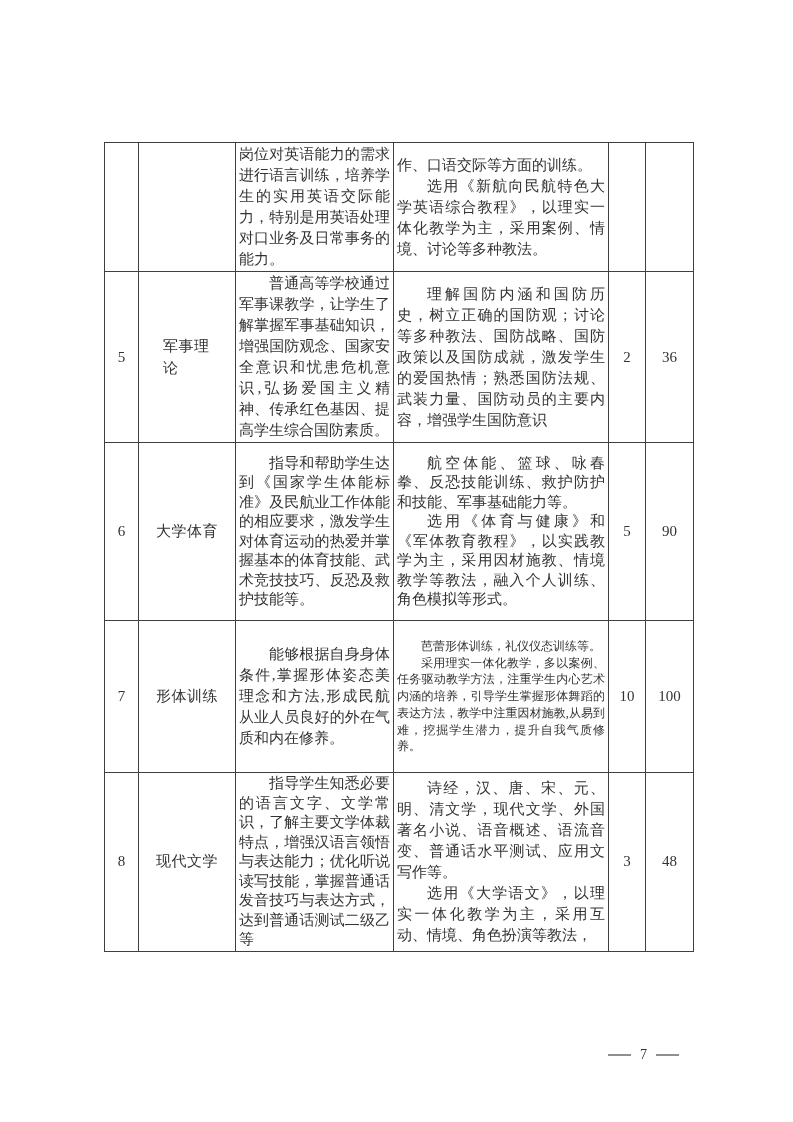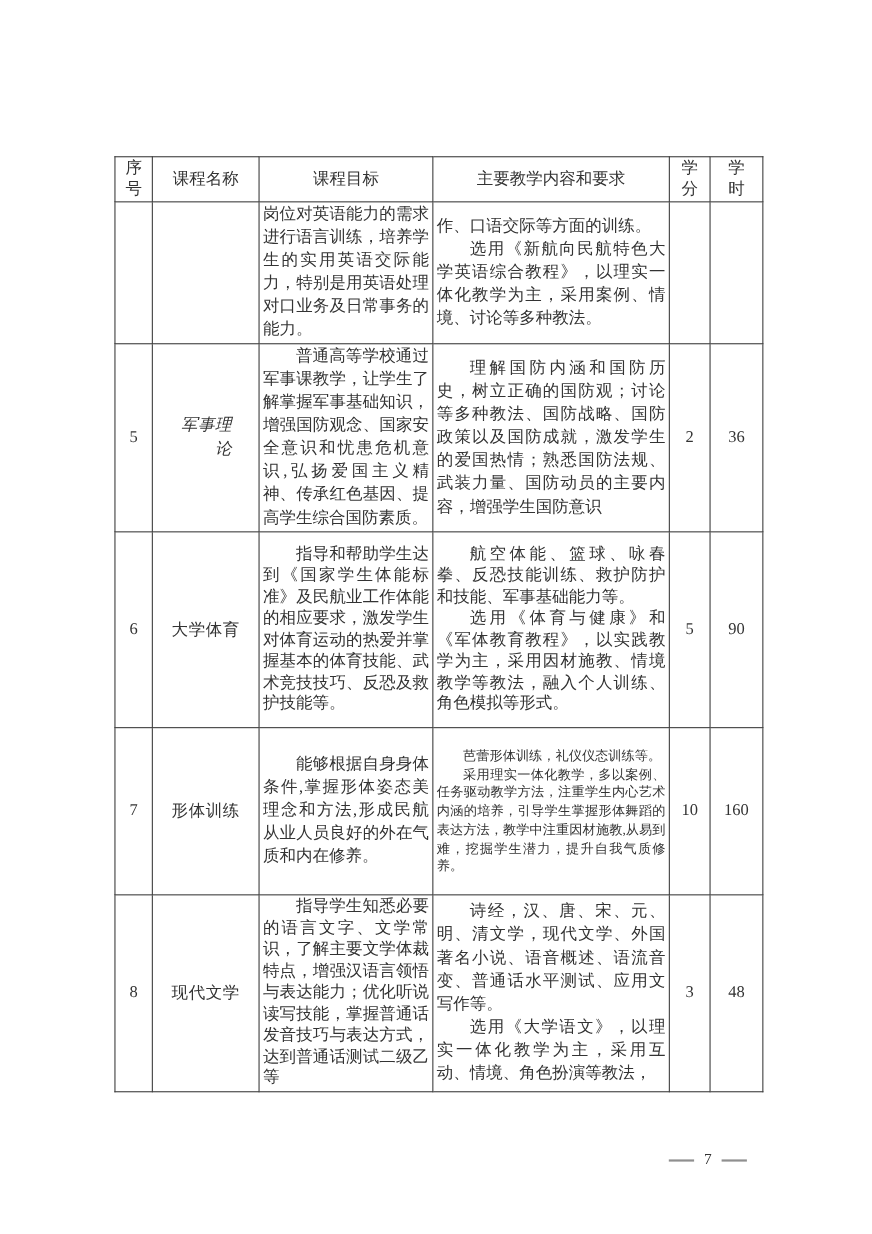--- a/index.html
+++ b/index.html
@@ -45,21 +45,21 @@
   tr.r-1 { height: 168px; }
   tr.r-2 { height: 178px; }
   tr.r-3 { height: 152px; }
   tr.r-4 { height: 176px; }
 
   th { text-align: center; font-size: 15px; line-height: 19px; }
   .vwrap { display: inline-block; width: 1.1em; line-height: 19px; text-align: center; }
 
   td.num-cell, td.name-cell, td.cred-cell, td.hrs-cell { text-align: center; font-size: 15px; }
   td.name-cell { letter-spacing: 0.5px; }
-  .name-wrap3 { display: inline-block; width: 3.2em; line-height: 22px; text-align: right; font-style: italic; }
+  .name-wrap3 { display: inline-block; width: 3.2em; line-height: 22px; text-align: left; }
   .bold { font-weight: bold; letter-spacing: 0; }
 
   td.text-cell {
     text-align: justify;
     font-size: 15px;
     line-height: 21px;
   }
   td.text-cell p { margin: 0; }
   p.indent { text-indent: 2em; }
   td.lh-tight { line-height: 19.5px; }
@@ -89,28 +89,20 @@
     <colgroup>
       <col class="c-no">
         <col class="c-name">
         <col class="c-obj">
         <col class="c-cont">
         <col class="c-cred">
         <col class="c-hrs">
     </colgroup>
 
     <tbody>
-        <tr class="r-head">
-      <th><span class="vwrap">序号</span></th>
-      <th><span>课程名称</span></th>
-      <th><span>课程目标</span></th>
-      <th><span>主要教学内容和要求</span></th>
-      <th><span class="vwrap">学分</span></th>
-      <th><span class="vwrap">学时</span></th>
-    </tr>
 
     <tr class="r-0">
       <td class="num-cell"></td>
       <td class="name-cell"></td>
       <td class="text-cell">
         <p>岗位对英语能力的需求进行语言训练，培养学生的实用英语交际能力，特别是用英语处理对口业务及日常事务的能力。</p>
       </td>
       <td class="text-cell">
         <p>作、口语交际等方面的训练。</p>
         <p class="indent">选用《新航向民航特色大学英语综合教程》，以理实一体化教学为主，采用案例、情境、讨论等多种教法。</p>
@@ -152,21 +144,21 @@
       <td class="num-cell">7</td>
       <td class="name-cell bold">形体训练</td>
       <td class="text-cell">
         <p class="indent">能够根据自身身体条件,掌握形体姿态美理念和方法,形成民航从业人员良好的外在气质和内在修养。</p>
       </td>
       <td class="text-cell small-text">
         <p class="indent">芭蕾形体训练，礼仪仪态训练等。</p>
         <p class="indent">采用理实一体化教学，多以案例、任务驱动教学方法，注重学生内心艺术内涵的培养，引导学生掌握形体舞蹈的表达方法，教学中注重因材施教,从易到难，挖掘学生潜力，提升自我气质修养。</p>
       </td>
       <td class="cred-cell">10</td>
-      <td class="hrs-cell small-num">160</td>
+      <td class="hrs-cell small-num">100</td>
     </tr>
 
     <tr class="r-4">
       <td class="num-cell">8</td>
       <td class="name-cell">现代文学</td>
       <td class="text-cell lh-tight">
         <p class="indent">指导学生知悉必要的语言文字、文学常识，了解主要文学体裁特点，增强汉语言领悟与表达能力；优化听说读写技能，掌握普通话发音技巧与表达方式，达到普通话测试二级乙等</p>
       </td>
       <td class="text-cell">
         <p class="indent">诗经，汉、唐、宋、元、明、清文学，现代文学、外国著名小说、语音概述、语流音变、普通话水平测试、应用文写作等。</p>

